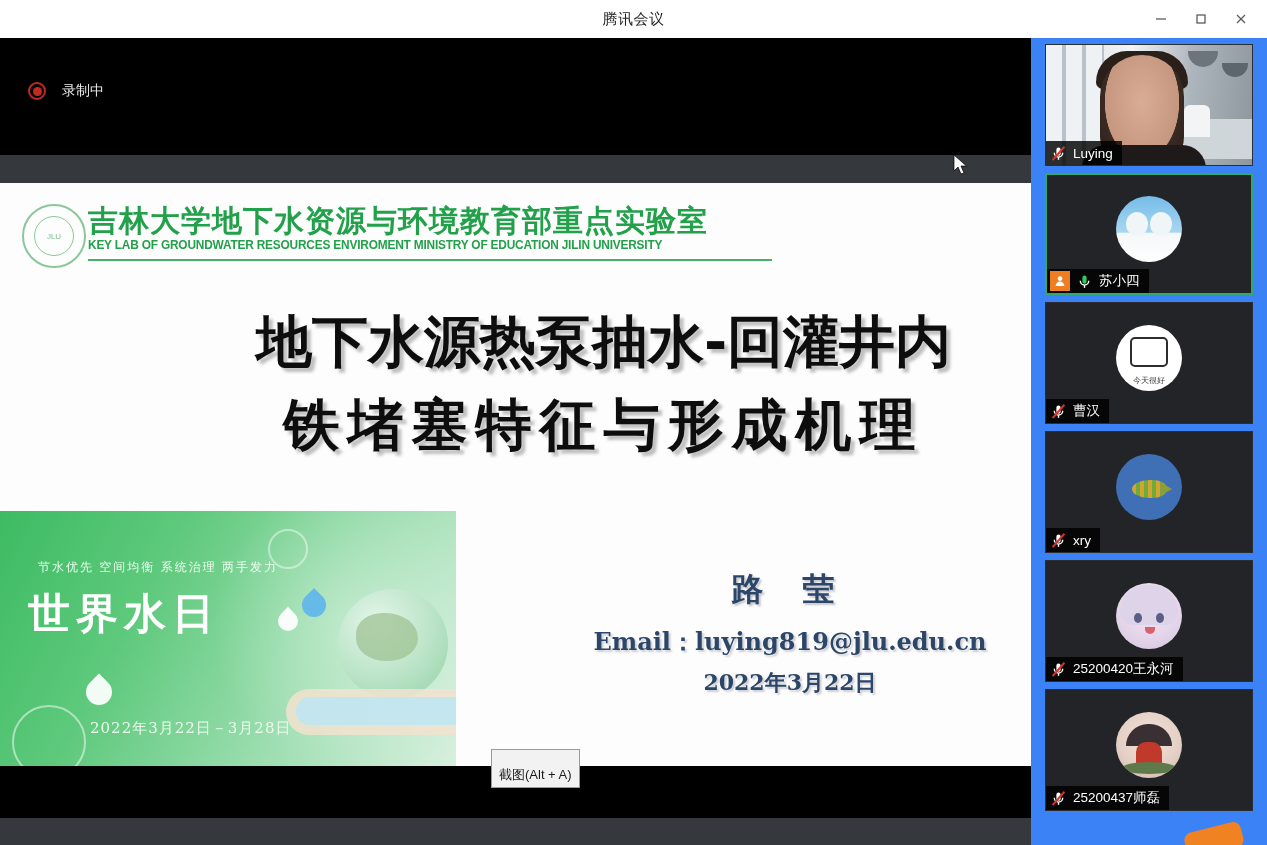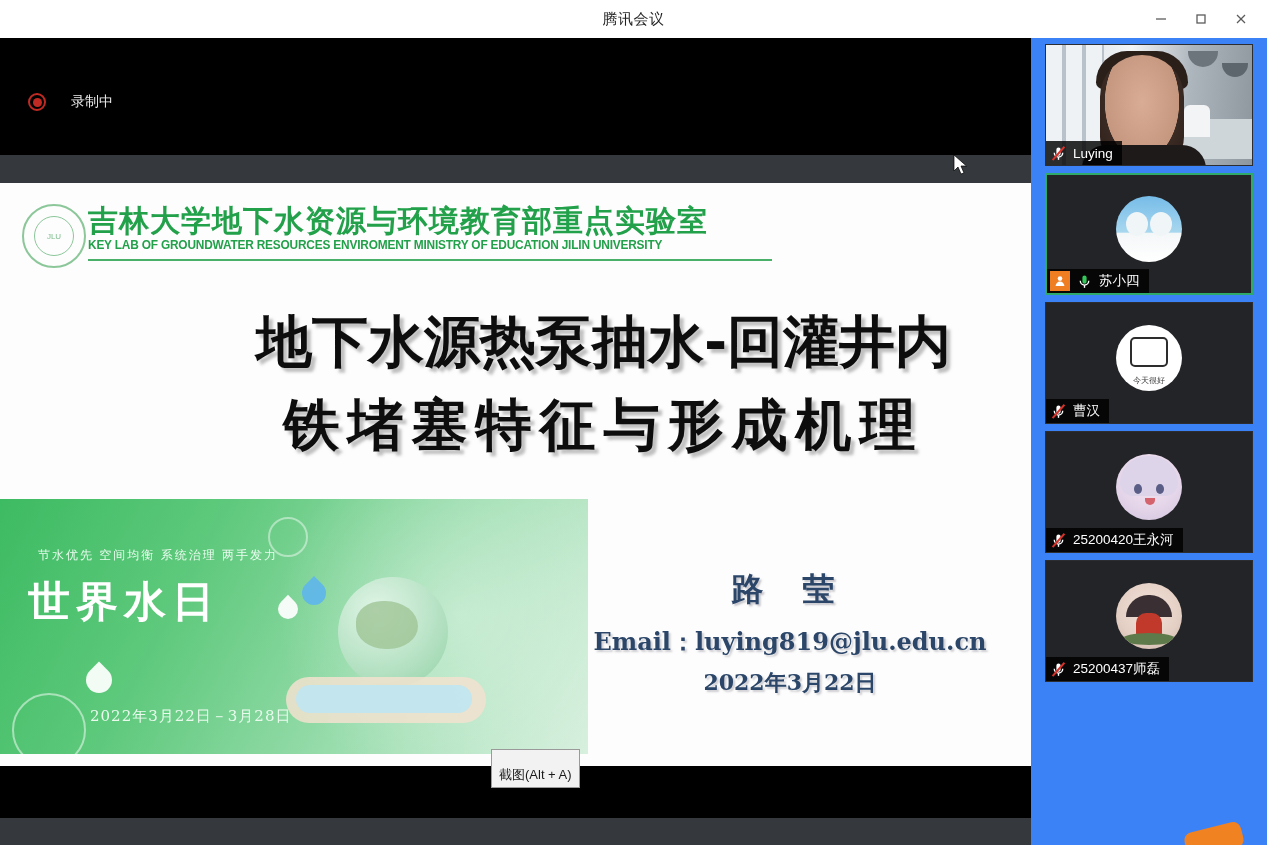--- a/index.html
+++ b/index.html
@@ -43,22 +43,22 @@
     position: absolute; left: 0; top: 0;
     width: 1031px; height: 807px;
     background: #35383d;
   }
   #share-black-top {
     position: absolute; left: 0; top: 0;
     width: 1031px; height: 117px;
     background: #000000;
   }
   #recording-indicator {
-    position: absolute; left: 28px; top: 55px;
-    display: flex; align-items: flex-end; gap: 25px;
+    position: absolute; left: 28px; top: 44px;
+    display: flex; align-items: flex-end; gap: 16px;
   }
   #rec-dot {
     width: 18px; height: 18px; border-radius: 50%;
     border: 2px solid #c02a23; background: #000;
     display: flex; align-items: center; justify-content: center;
   }
   #rec-dot::after {
     content: ""; width: 9px; height: 9px; border-radius: 50%;
     background: #c02a23; display: block;
   }
@@ -116,22 +116,22 @@
   .slide-title-line {
     font-size: 56px; font-weight: bold; color: #0d0d0d;
     line-height: 1.48;
     text-shadow: 4px 4px 3px rgba(140,140,140,.55);
     font-family: "DejaVu Sans", "Liberation Sans", sans-serif;
   }
   .slide-title-line.spaced { letter-spacing: 8px; }
 
   
   #poster {
-    position: absolute; left: 0; top: 316px;
-    width: 588px; height: 255px;
+    position: absolute; left: 0; top: 328px;
+    width: 456px; height: 255px;
     background:
       radial-gradient(circle at 78% 45%, rgba(255,255,255,.35) 0%, rgba(255,255,255,0) 38%),
       linear-gradient(118deg, #3dbb62 0%, #5ec97c 32%, #98dcac 64%, #d8f0df 100%);
     overflow: hidden;
     padding-left: 48px;
   }
   #poster-slogan {
     position: absolute; left: 38px; top: 48px;
     font-size: 12px; color: #f2fff6; letter-spacing: 2px;
     white-space: nowrap; opacity: .95;
@@ -520,20 +520,35 @@
         <svg class="mic" width="19" height="19" viewBox="0 0 18 18">
           <path d="M9 3.2 a2 2 0 0 1 2 2 v4 a2 2 0 0 1 -4 0 v-4 a2 2 0 0 1 2 -2 z" fill="#ffffff"></path>
           <path d="M5 8.4 a4 4 0 0 0 8 0" fill="none" stroke="#ffffff" stroke-width="1.3"></path>
           <line x1="9" y1="12.4" x2="9" y2="15" stroke="#ffffff" stroke-width="1.3"></line>
           <line x1="3.4" y1="15.2" x2="14.6" y2="2.6" stroke="#d8322b" stroke-width="1.9"></line>
         </svg>
         <span class="tile-name-text">曹汉</span>
       </div>
     </div>
 
+    <div class="tile">
+      <div class="avatar" id="av-xry">
+        <span class="fish"></span>
+        <span class="fin"></span>
+      </div>
+      <div class="tile-name">
+        <svg class="mic" width="19" height="19" viewBox="0 0 18 18">
+          <path d="M9 3.2 a2 2 0 0 1 2 2 v4 a2 2 0 0 1 -4 0 v-4 a2 2 0 0 1 2 -2 z" fill="#ffffff"></path>
+          <path d="M5 8.4 a4 4 0 0 0 8 0" fill="none" stroke="#ffffff" stroke-width="1.3"></path>
+          <line x1="9" y1="12.4" x2="9" y2="15" stroke="#ffffff" stroke-width="1.3"></line>
+          <line x1="3.4" y1="15.2" x2="14.6" y2="2.6" stroke="#d8322b" stroke-width="1.9"></line>
+        </svg>
+        <span class="tile-name-text">xry</span>
+      </div>
+    </div>
 
     <div class="tile">
       <div class="avatar" id="av-wangyonghe">
         <span class="hair"></span>
         <span class="eye" style="left:18px"></span>
         <span class="eye" style="left:40px"></span>
         <span class="mouth"></span>
       </div>
       <div class="tile-name">
         <svg class="mic" width="19" height="19" viewBox="0 0 18 18">

